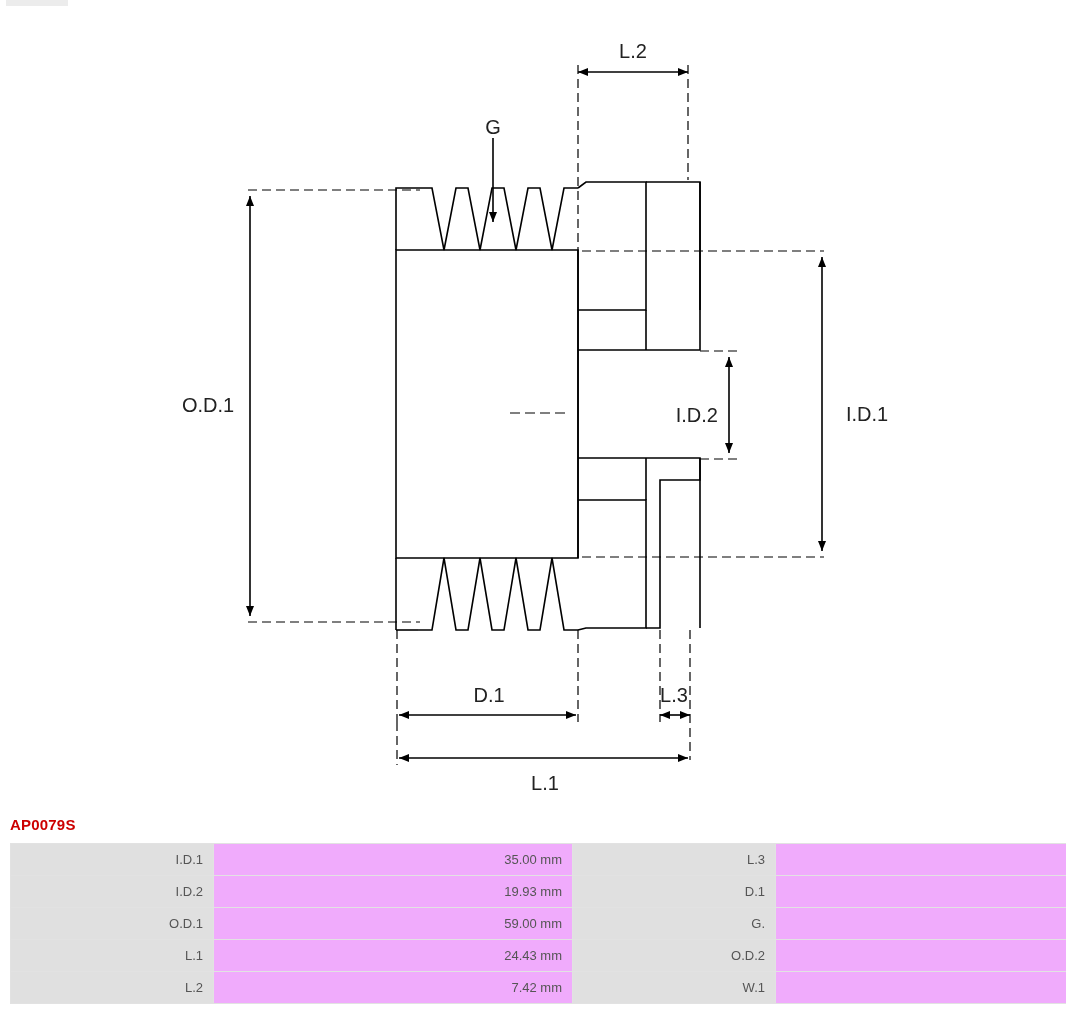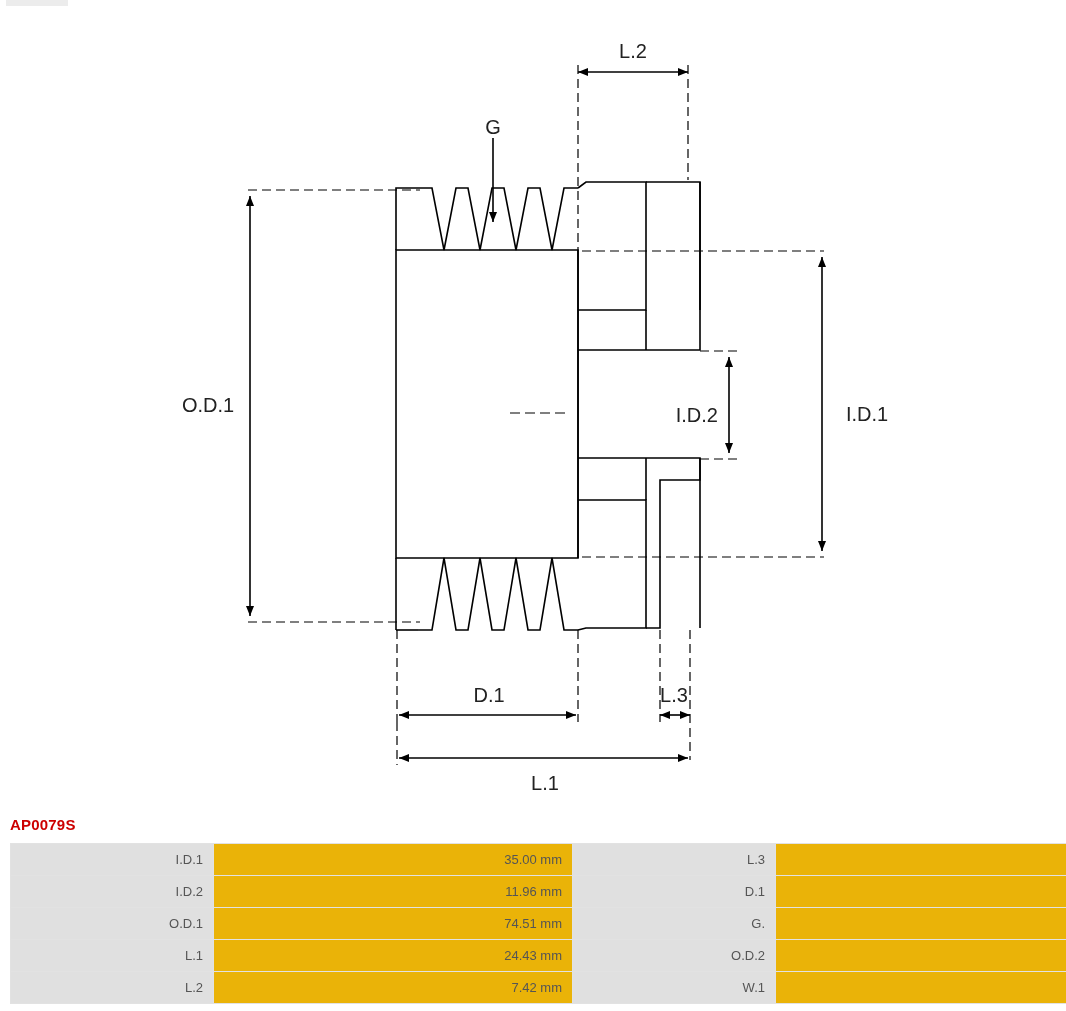--- a/index.html
+++ b/index.html
@@ -43,21 +43,21 @@
     padding: 0 10px;
     color: #555555;
   }
   td.label-cell {
     background: #e0e0e0;
     text-align: right;
     width: 182px;
     color: #444444;
   }
   td.value-cell {
-    background: #eab308;
+    background: #f0abfc;
     text-align: right;
     width: 338px;
   }
   .topbar {
     height: 10px;
     width: 1066px;
     background: #ffffff;
   }
   .topbar .fragment {
     width: 62px;
@@ -169,27 +169,27 @@
 <table class="spec-table">
   <tbody>
     <tr>
       <td class="label-cell">I.D.1</td>
       <td class="value-cell">35.00 mm</td>
       <td class="label-cell">L.3</td>
       <td class="value-cell">0.90 mm</td>
     </tr>
     <tr>
       <td class="label-cell">I.D.2</td>
-      <td class="value-cell">11.96 mm</td>
+      <td class="value-cell">19.93 mm</td>
       <td class="label-cell">D.1</td>
       <td class="value-cell">6.00 mm</td>
     </tr>
     <tr>
       <td class="label-cell">O.D.1</td>
-      <td class="value-cell">74.51 mm</td>
+      <td class="value-cell">59.00 mm</td>
       <td class="label-cell">G.</td>
       <td class="value-cell">1 qty.</td>
     </tr>
     <tr>
       <td class="label-cell">L.1</td>
       <td class="value-cell">24.43 mm</td>
       <td class="label-cell">O.D.2</td>
       <td class="value-cell">82.00 mm</td>
     </tr>
     <tr>

